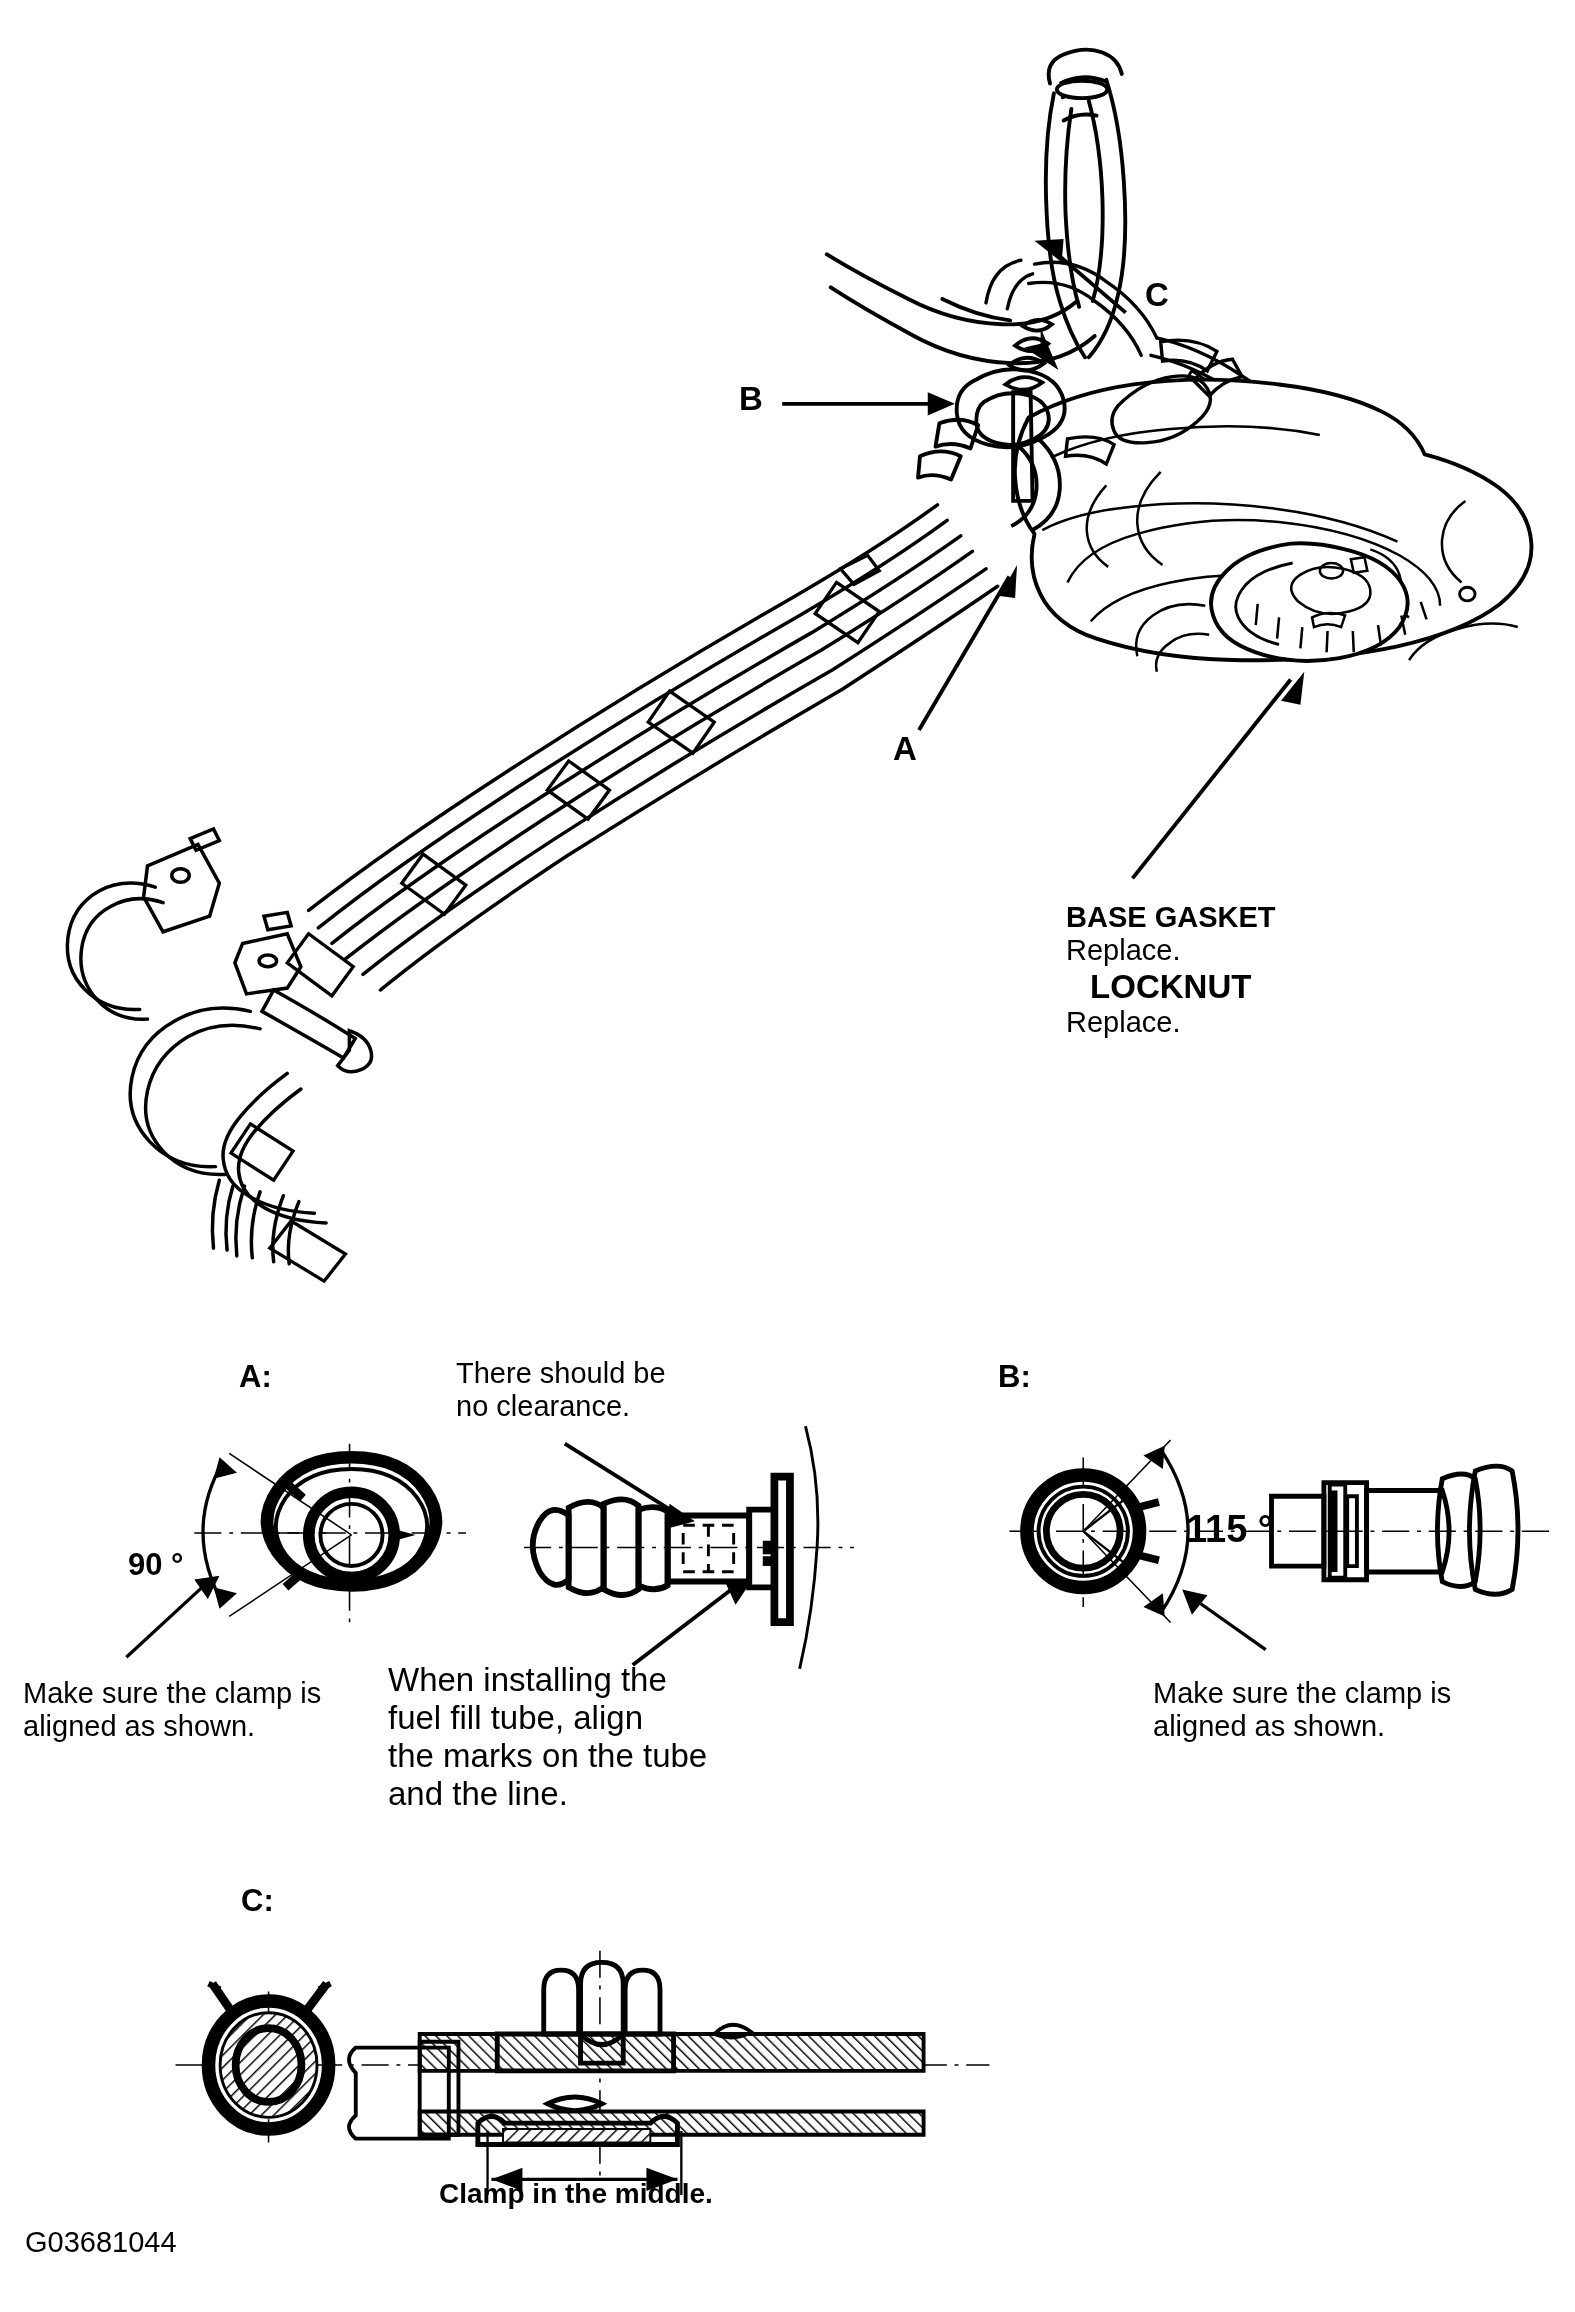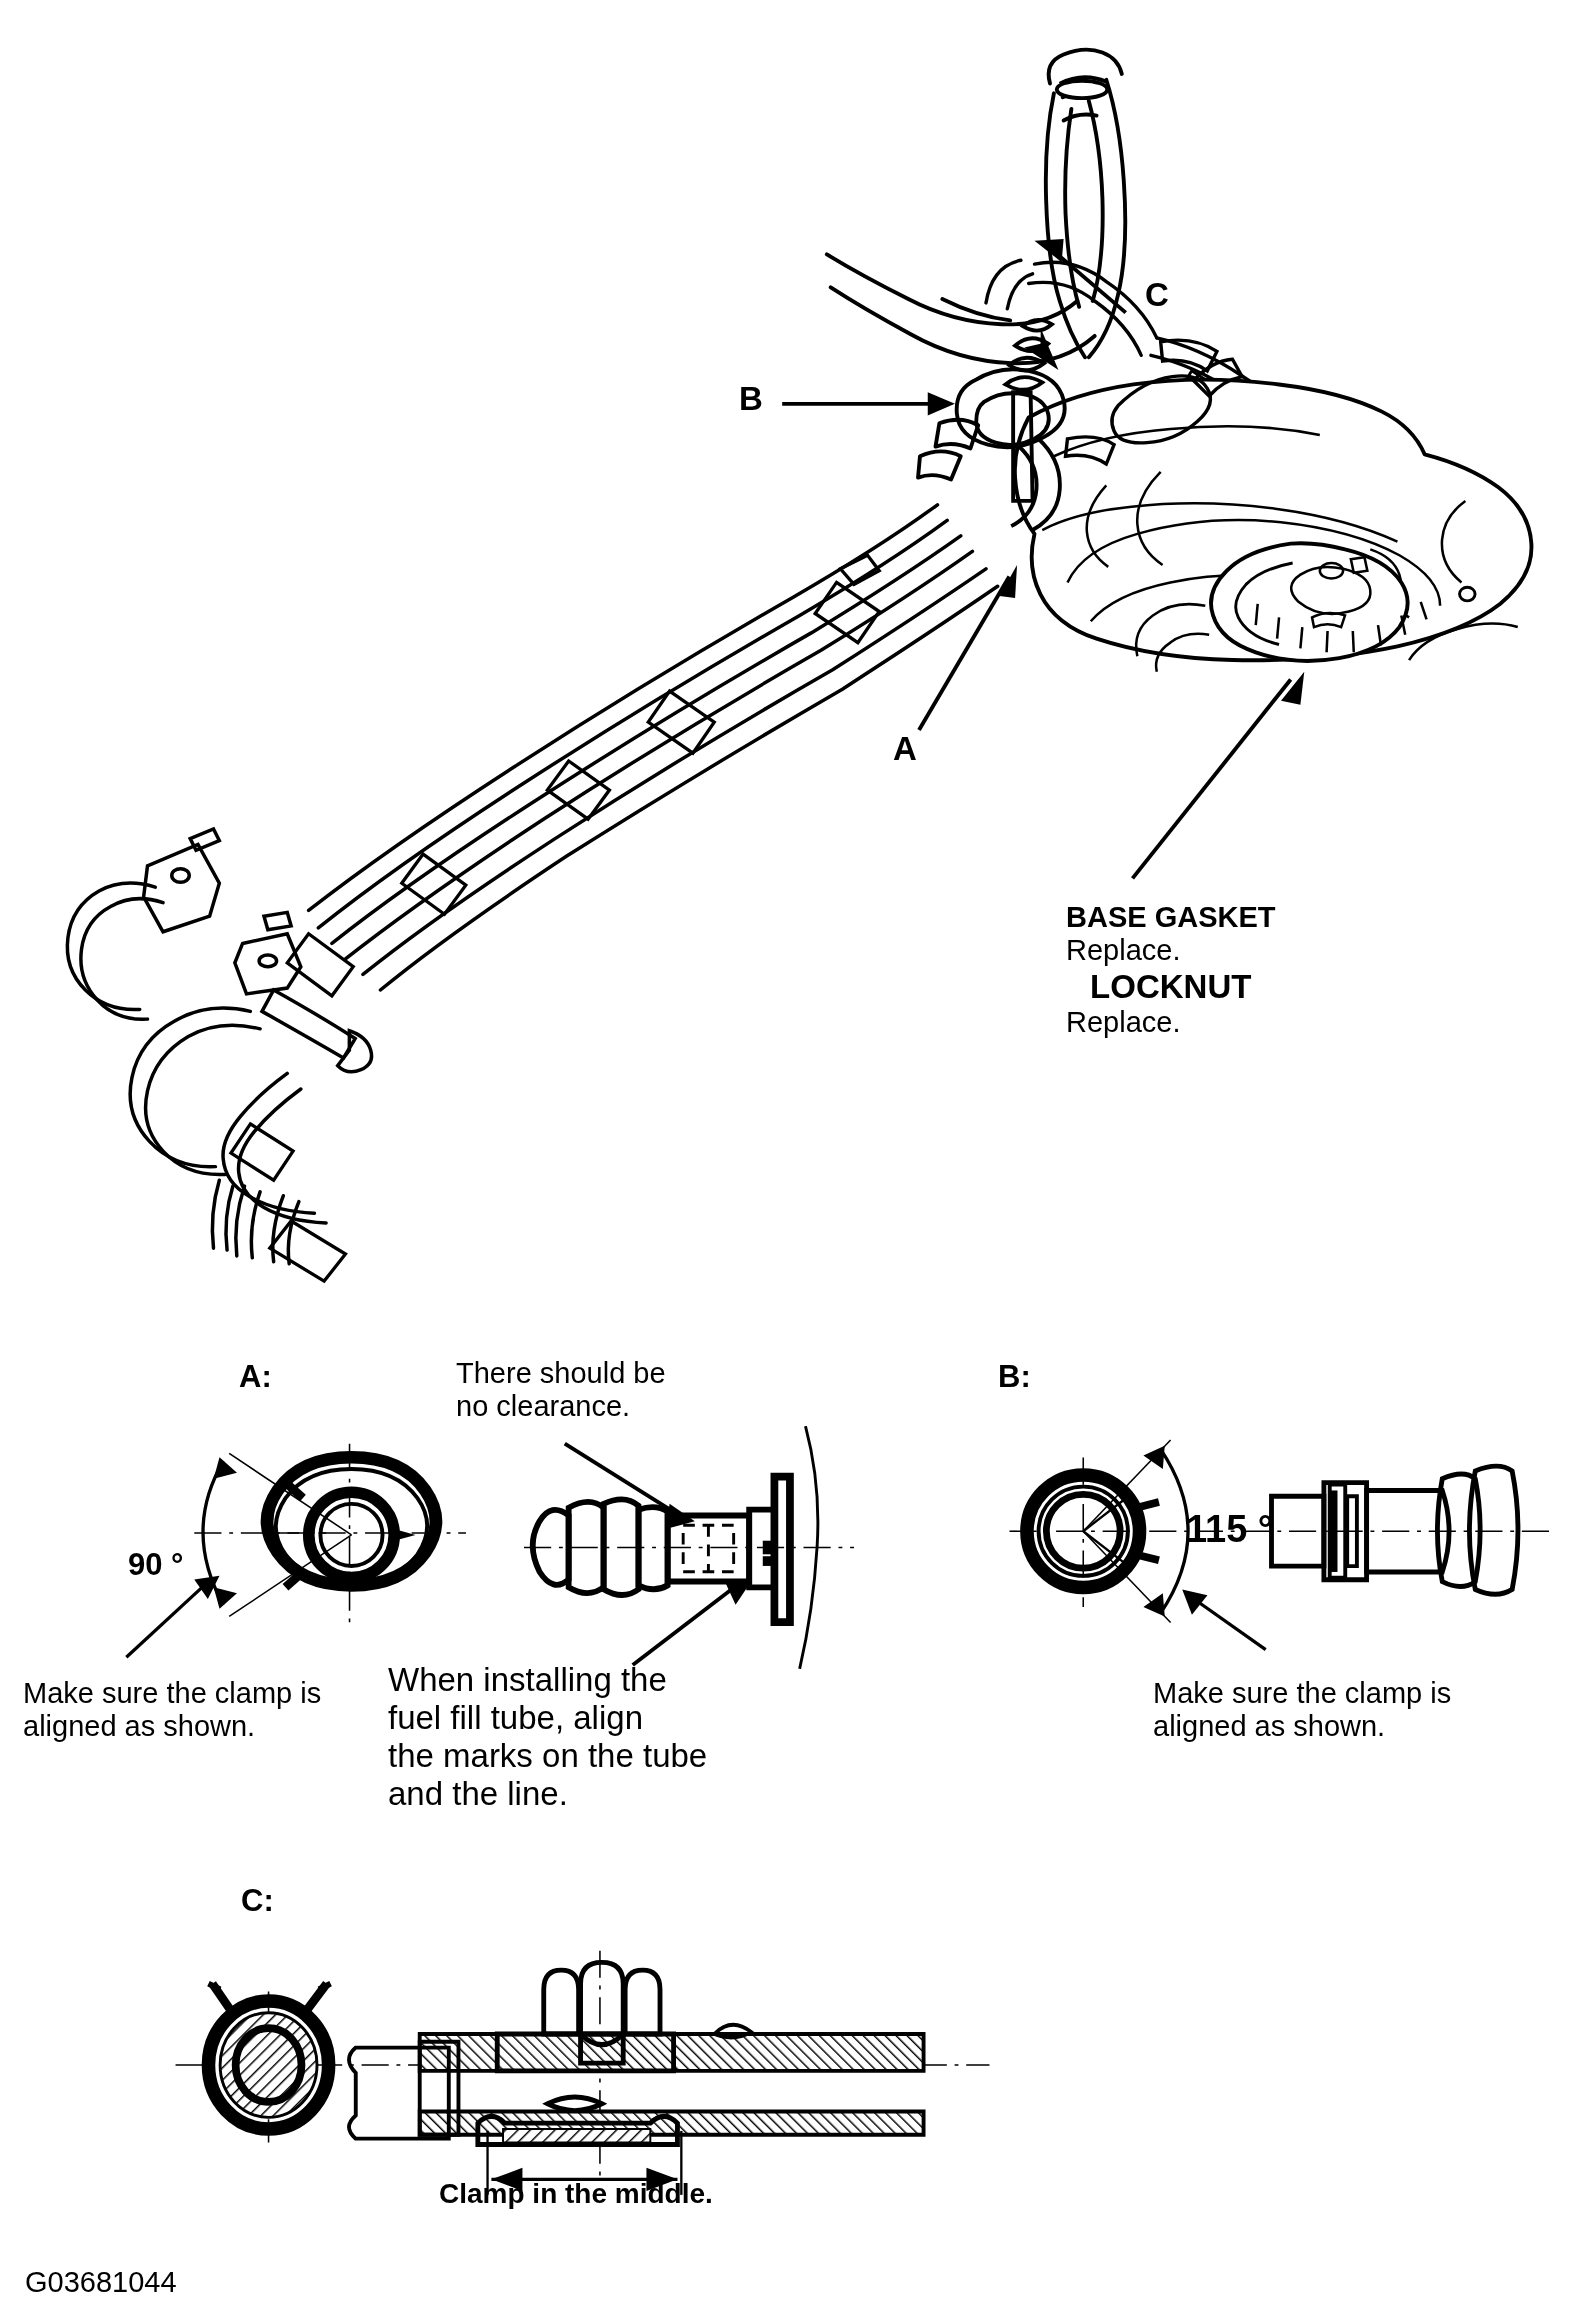--- a/index.html
+++ b/index.html
@@ -472,16 +472,16 @@
         <line class="ln" stroke-width="2.4" x1="522" y1="196" x2="522" y2="262"></line>
         <line class="ln" stroke-width="3.4" x1="326" y1="246" x2="518" y2="246"></line>
         <path class="solid" d="M326 246 l32 -12 l0 24 z"></path>
         <path class="solid" d="M518 246 l-32 -12 l0 24 z"></path>
       </g>
     </svg>
   </div>
 
   <div class="txt b" style="left:439px;top:2178px;font-size:28px;text-align:center;">Clamp in the middle.</div>
 
-  <div class="txt" style="left:25px;top:2226px;font-size:29px;margin-top:40px;">G03681044</div>
+  <div class="txt" style="left:25px;top:2226px;font-size:29px;">G03681044</div>
 
 </div>
 
 
 </body></html>

